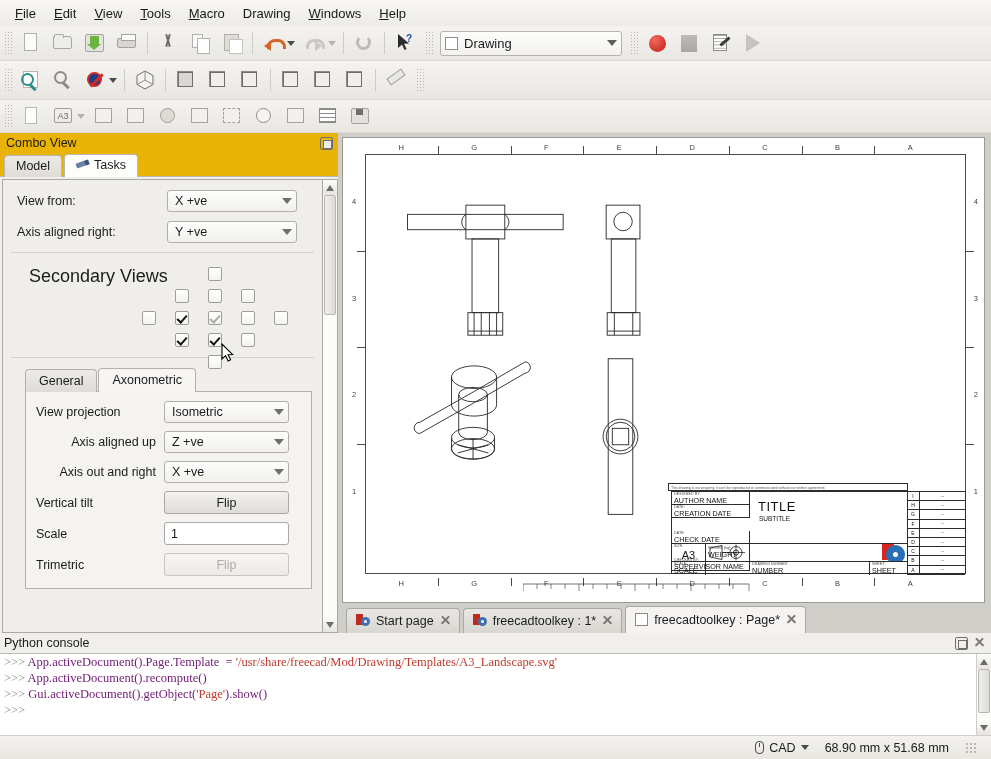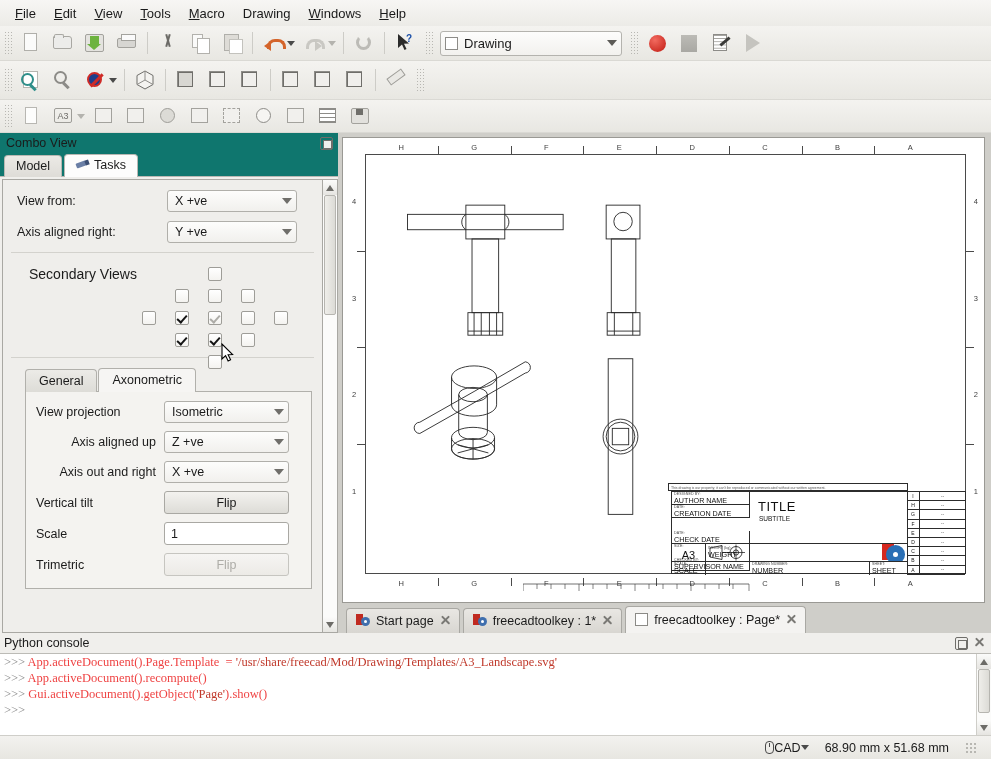--- a/index.html
+++ b/index.html
@@ -63,21 +63,21 @@
     font-size: 13px;
   }
   .wbcombo .box { width: 13px; height: 13px; border: 1px solid #8d8c88; background: #fff; margin-right: 6px; flex:0 0 13px;}
   .wbcombo .lbl { flex: 1; }
   .wbcombo .dn { width:0;height:0;border-left:5px solid transparent;border-right:5px solid transparent;border-top:6px solid #5c5b57;}
 
   
   .mainarea { flex: 1 1 auto; display: flex; min-height: 0; }
 
   
-  .combopanel { width: 338px; flex: 0 0 338px; display: flex; flex-direction: column; background: #0f766e; }
+  .combopanel { width: 338px; flex: 0 0 338px; display: flex; flex-direction: column; background: #eab308; }
   .panelhdr {
     height: 20px; display: flex; align-items: center; justify-content: space-between;
     padding: 0 5px 0 6px; font-size: 12.5px; color: #1b1b1b;
   }
   .float-ico { width: 13px; height: 13px; border: 1px solid #6f6e6a; position: relative; border-radius: 2px;}
   .float-ico:after { content:""; position:absolute; left:2px; top:2px; width:7px; height:7px; border:1px solid #6f6e6a; background:#f0efec;}
 
   .tabsrow { display: flex; align-items: flex-end; height: 24px; padding-left: 4px; border-bottom: 1px solid #b9b8b3; }
   .vtab {
     padding: 3px 11px 4px 11px; font-size: 12.5px;
@@ -114,21 +114,21 @@
     background: linear-gradient(#fdfdfc,#f1f0ed);
     display: flex; align-items: center; padding: 0 4px 0 7px; font-size: 12.5px;
   }
   .sel .val { flex: 1; }
   .sel .dn { width:0;height:0;border-left:5px solid transparent;border-right:5px solid transparent;border-top:6px solid #6f6e6a;}
 
   .hr { height: 1px; background: #d3d2cd; margin: 6px 8px 10px 8px; }
 
   
   .secwrap { position: relative; height: 98px; margin-top: 2px;}
-  .sectitle { position: absolute; left: 26px; top: 3px; font-size: 14px; }
+  .sectitle { position: absolute; left: 26px; top: 3px; font-size: 18px; }
   .cbx {
     position: absolute; width: 14px; height: 14px;
     border: 1px solid #9e9d98; background: linear-gradient(#ffffff,#f4f3f0);
     border-radius: 2px;
   }
   .cbx.on:after {
     content: ""; position: absolute; left: 3px; top: 1px;
     width: 4px; height: 8px; border: solid #141414; border-width: 0 2px 2px 0;
     transform: rotate(42deg);
   }
@@ -207,33 +207,33 @@
   .xico:before{transform:rotate(45deg);} .xico:after{transform:rotate(-45deg);}
 
   
   .pyc { flex: 0 0 102px; display: flex; flex-direction: column; background:#f0efec; }
   .pychdr { height: 20px; display: flex; align-items: center; justify-content: space-between; padding: 0 6px 0 4px; font-size: 12.5px; gap: 40px; }
   .pycicons { display:flex; gap:4px; }
   .pycbody { flex: 1 1 auto; background: #ffffff; border-top: 1px solid #bcbbb6; position: relative; overflow:hidden; font-family: "Liberation Serif", serif; font-size: 12.5px;}
   .pyline { padding: 0 4px; line-height: 16px; white-space: pre; }
   .pp { color: #8e8e8e; }
   .pstr { color: #c0392b; }
-  .pfn { color: #ef4444; }
+  .pfn { color: #701a75; }
   .pycscroll { position: absolute; right: 0; top: 0; bottom: 0; width: 15px; background: #f3f2ef; border-left: 1px solid #cfcec9; display:flex;flex-direction:column;}
   .pycscroll .arr{height:15px;display:flex;align-items:center;justify-content:center;background:linear-gradient(#fbfbfa,#e6e5e1);}
   .pycscroll .track{flex:1;background:#fbfbfa;position:relative;}
   .pycscroll .thumb{position:absolute;left:1px;right:1px;top:0;height:44px;background:linear-gradient(90deg,#efeeea,#dcdbd6);border:1px solid #b6b5b0;border-radius:2px;}
 
   
   .statusbar {
     flex: 0 0 24px; height: 24px; display: flex; align-items: center; justify-content: flex-end;
     background: linear-gradient(#f3f2ef,#e7e6e1); border-top: 1px solid #cfcec9;
     padding-right: 14px; gap: 16px; font-size: 12.5px;
   }
-  .cadgrp { display:flex; align-items:center; }
+  .cadgrp { display:flex; align-items:center; gap:5px;}
   .mouse-ico { width:9px;height:13px;border:1.4px solid #4a4a4a;border-radius:4px;position:relative;}
   .mouse-ico:after{content:"";position:absolute;left:2.3px;top:1px;width:1.4px;height:4px;background:#4a4a4a;}
   .smallcaret{width:0;height:0;border-left:4px solid transparent;border-right:4px solid transparent;border-top:5px solid #4a4a4a;}
   .sb-grip { width: 12px; height: 12px;
     background-image: radial-gradient(#b8b7b2 1px, transparent 1px);
     background-size: 4px 4px; }
 
   
   .ic { width: 22px; height: 22px; position: relative; }
   .pagebase { position:absolute; left:4px; top:1px; width:13px; height:18px; background:#fbfbfa; border:1px solid #b0afaa;}

